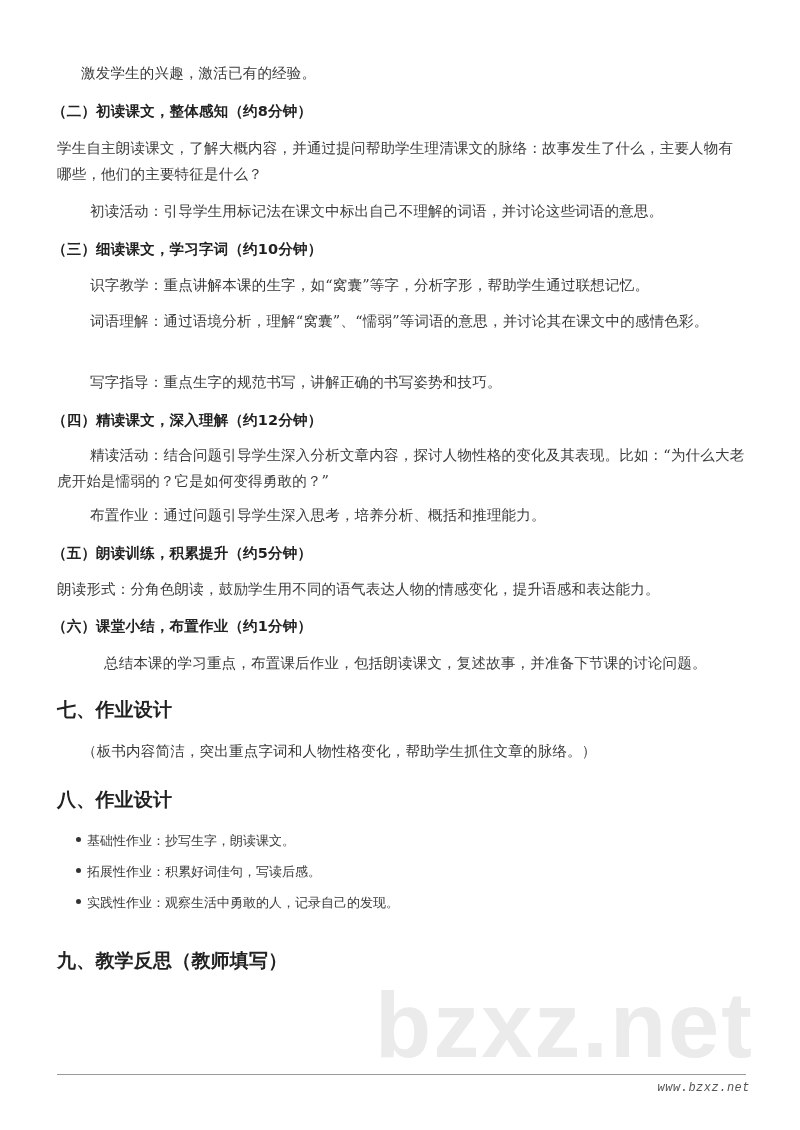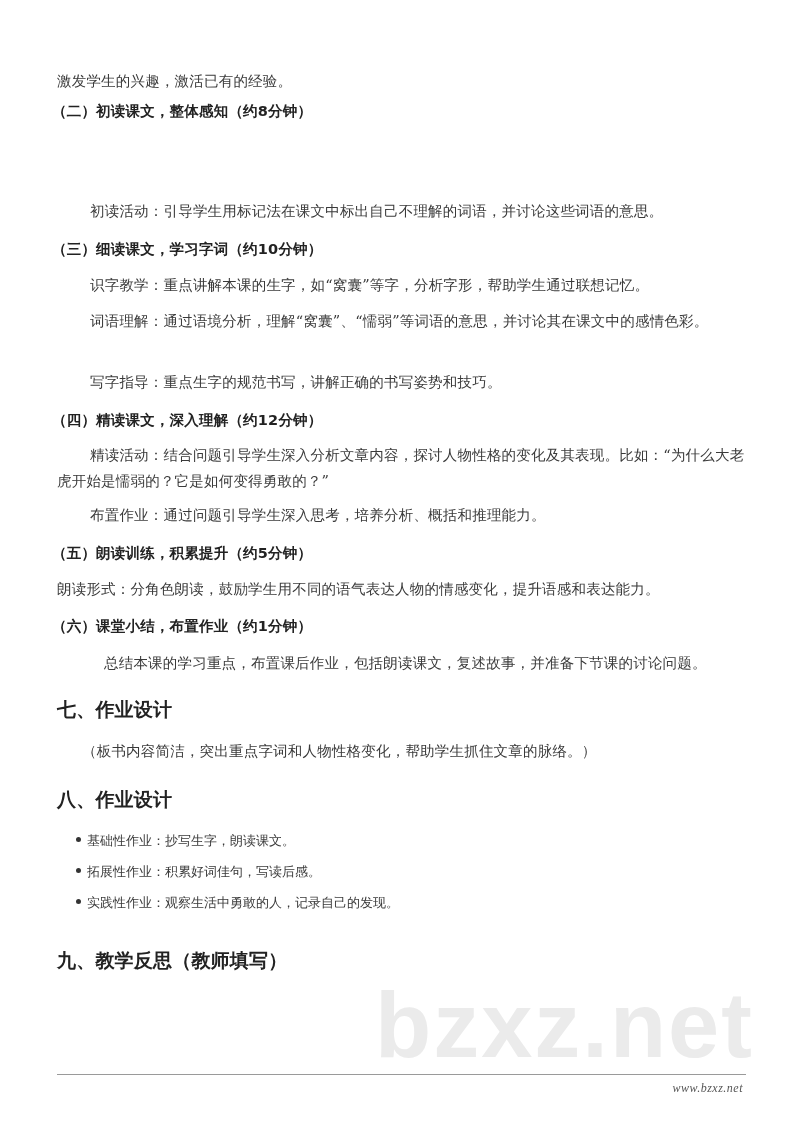--- a/index.html
+++ b/index.html
@@ -89,37 +89,38 @@
     .footer-rule {
       position: absolute;
       left: 57px;
       top: 1074px;
       width: 689px;
       height: 0;
       border-top: 1.5px solid #9a9a9a;
     }
     .footer-text {
       position: absolute;
-      right: 57px;
+      right: 50px;
       top: 1081px;
-      font-family: Liberation Serif, serif;
+      font-family: Liberation Mono, monospace;
       font-style: italic;
       font-size: 12px;
       color: #555;
       letter-spacing: 0.5px;
     }
   </style>
 </head>
 <body>
 
 <div class="page">
 
-  <div class="blk" style="top:68px;">激发学生的兴趣，激活已有的经验。</div>
+  <div class="blk" style="top:60px;margin-left:24px;">激发学生的兴趣，激活已有的经验。</div>
 
   <div class="blk sub" style="top:98px;">（二）初读课文，整体感知（约8分钟）</div>
+  <div class="blk wrap" style="top:135px;">学生自主朗读课文，了解大概内容，并通过提问帮助学生理清课文的脉络：故事发生了什么，主要人物有哪些，他们的主要特征是什么？</div>
   <div class="blk indent" style="top:198px;">初读活动：引导学生用标记法在课文中标出自己不理解的词语，并讨论这些词语的意思。</div>
 
   <div class="blk sub" style="top:236px;">（三）细读课文，学习字词（约10分钟）</div>
   <div class="blk indent" style="top:272px;">识字教学：重点讲解本课的生字，如“窝囊”等字，分析字形，帮助学生通过联想记忆。</div>
   <div class="blk wrap hang" style="top:308px;">词语理解：通过语境分析，理解“窝囊”、“懦弱”等词语的意思，并讨论其在课文中的感情色彩。</div>
   <div class="blk indent" style="top:369px;">写字指导：重点生字的规范书写，讲解正确的书写姿势和技巧。</div>
 
   <div class="blk sub" style="top:407px;">（四）精读课文，深入理解（约12分钟）</div>
   <div class="blk wrap hang" style="top:442px;">精读活动：结合问题引导学生深入分析文章内容，探讨人物性格的变化及其表现。比如：“为什么大老虎开始是懦弱的？它是如何变得勇敢的？”</div>
   <div class="blk indent" style="top:502px;">布置作业：通过问题引导学生深入思考，培养分析、概括和推理能力。</div>

